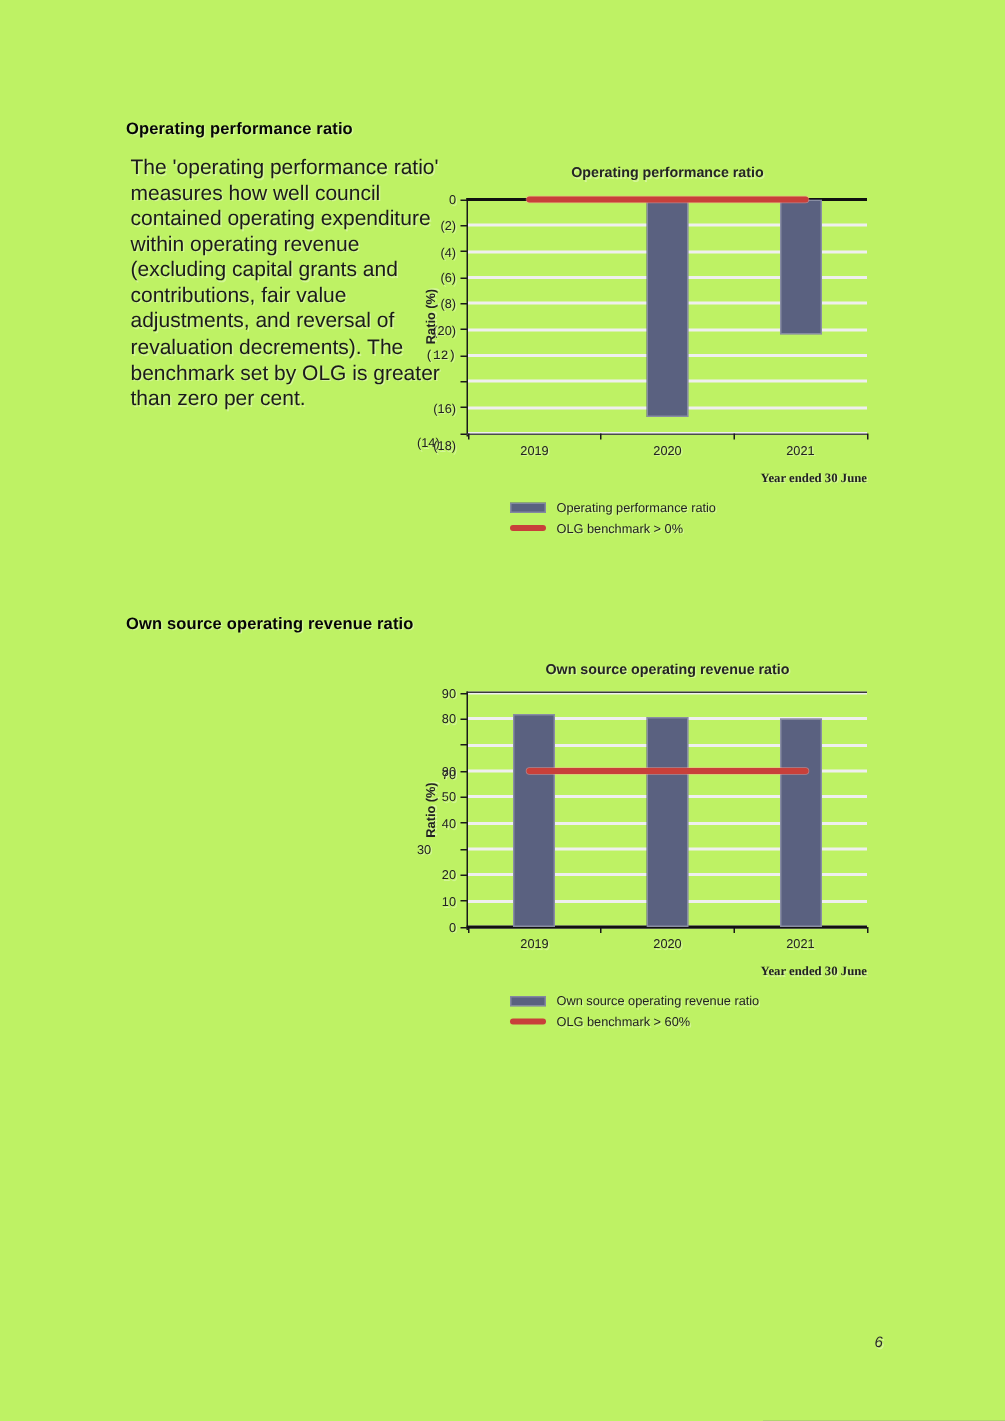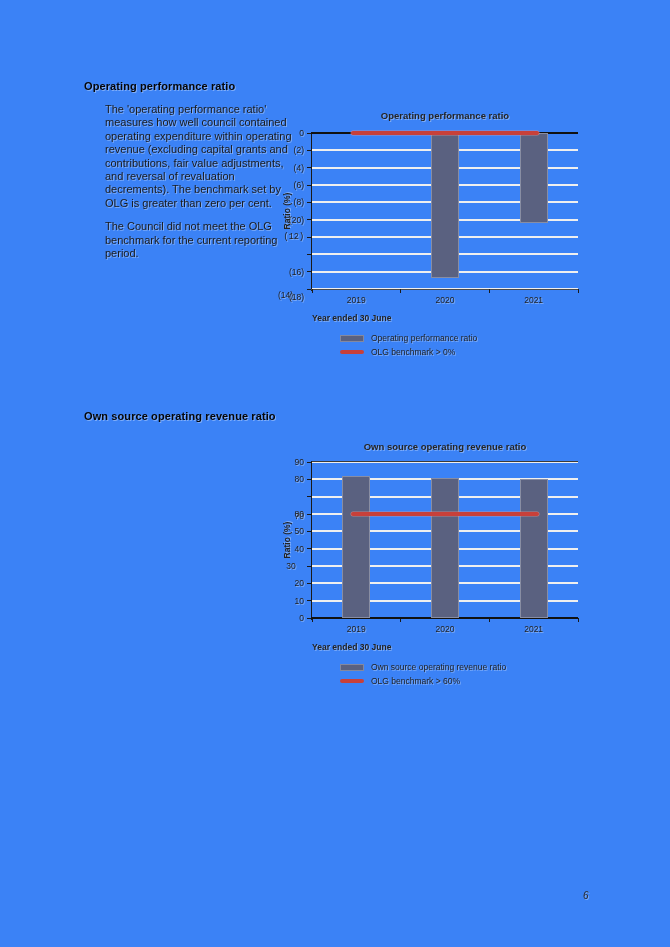--- a/index.html
+++ b/index.html
@@ -1,48 +1,47 @@
 <!DOCTYPE html>
 <html><head>
 <meta charset="utf-8">
 <style>
   html,body{margin:0;padding:0;}
   body{background:#818181;width:670px;height:947px;font-family:"Liberation Sans",sans-serif;}
-  .page{position:relative;width:670px;height:947px;background:#3b82f6;color:#1b1b1b;overflow:hidden;}
+  .page{position:relative;width:670px;height:947px;background:#bef264;color:#1b1b1b;overflow:hidden;}
   .halo{text-shadow:1px 1px 0 rgba(255,255,255,0.35);}
   .text-col{position:absolute;left:84px;width:212px;}
   #section-0{top:80px;}
   #section-1{top:410px;}
   .section-heading{font-size:11px;font-weight:bold;color:#060606;margin:0 0 11px 0;letter-spacing:.1px;}
-  .para{font-size:11px;line-height:1.22;margin:0 0 10px 21px;color:#1b1b1b;}
+  .para{font-size:14px;line-height:1.22;margin:0 0 10px 3px;color:#1b1b1b;}
   .para .doc-link{text-decoration:underline;cursor:pointer;}
   .chart{position:absolute;left:278px;width:348px;height:262px;}
   #chart-0{top:108px;}
   #chart-1{top:440px;}
   .chart .abs{position:absolute;}
   .chart-title{font-weight:bold;font-size:9.5px;color:#242424;text-align:center;}
   .tick-label{font-size:8.5px;color:#222;}
-  .x-axis-title{font-size:8.5px;font-weight:bold;color:#222;text-align:left;}
+  .x-axis-title{font-size:8.5px;font-weight:bold;color:#222;text-align:right;font-family:Liberation Serif, serif;}
   .y-axis-title{font-size:8.5px;font-weight:bold;color:#222;white-space:nowrap;}
   .legend-row{display:flex;align-items:center;gap:7px;}
   .legend-label{font-size:8.5px;color:#222;white-space:nowrap;}
   .page-number{position:absolute;left:583px;top:890px;font-size:10px;font-style:italic;color:#2a2a2a;}
   .gridline{background:#efefef;}
   .bar{box-shadow:inset 0 0 0 1px rgba(255,255,255,0.28);}
 </style>
 </head>
 <body>
 
 <div class="page">
 
   <section class="text-col" id="section-0">
     <h2 class="section-heading halo">Operating performance ratio</h2>
     <div>
         <p class="para halo"><span>The 'operating performance ratio' measures how well council contained operating expenditure within operating revenue (excluding capital grants and contributions, fair value adjustments, and reversal of revaluation decrements). The benchmark set by OLG is greater than zero per cent.</span></p>
-        <p class="para halo"><span>The Council did not meet the OLG benchmark for the current reporting period.</span></p>
       </div>
   </section>
 
   <section class="text-col" id="section-1">
     <h2 class="section-heading halo">Own source operating revenue ratio</h2>
     <div>
       </div>
   </section>
 
   <div class="chart" id="chart-0">
@@ -117,21 +116,21 @@
       <div class="abs" style="left: 29px; top: 73.5px; width: 5px; height: 1px; background: rgb(26, 26, 26);"></div>
       <div class="abs tick-label halo" style="left: 0px; top: 69px; width: 26px; text-align: right;">80</div>
       <div class="abs gridline" style="left: 34px; top: 90.3333px; width: 266px; height: 2px;"></div>
       <div class="abs" style="left: 29px; top: 90.8333px; width: 5px; height: 1px; background: rgb(26, 26, 26);"></div>
       <div class="abs tick-label halo" style="left: 0px; top: 86.3333px; width: 26px; text-align: right;">50</div>
       <div class="abs gridline" style="left: 34px; top: 107.667px; width: 266px; height: 2px;"></div>
       <div class="abs" style="left: 29px; top: 108.167px; width: 5px; height: 1px; background: rgb(26, 26, 26);"></div>
       <div class="abs tick-label halo" style="left: 0px; top: 103.667px; width: 26px; text-align: right;">40</div>
       <div class="abs gridline" style="left: 34px; top: 125px; width: 266px; height: 2px;"></div>
       <div class="abs" style="left: 29px; top: 125.5px; width: 5px; height: 1px; background: rgb(26, 26, 26);"></div>
-      <div class="abs tick-label halo" style="left: 0px; top: 121px; width: 26px; text-align: center;">30</div>
+      <div class="abs tick-label halo" style="left: 0px; top: 121px; width: 26px; text-align: left;">30</div>
       <div class="abs gridline" style="left: 34px; top: 142.333px; width: 266px; height: 2px;"></div>
       <div class="abs" style="left: 29px; top: 142.833px; width: 5px; height: 1px; background: rgb(26, 26, 26);"></div>
       <div class="abs tick-label halo" style="left: 0px; top: 138.333px; width: 26px; text-align: right;">20</div>
       <div class="abs gridline" style="left: 34px; top: 159.667px; width: 266px; height: 2px;"></div>
       <div class="abs" style="left: 29px; top: 160.167px; width: 5px; height: 1px; background: rgb(26, 26, 26);"></div>
       <div class="abs tick-label halo" style="left: 0px; top: 155.667px; width: 26px; text-align: right;">10</div>
       <div class="abs gridline" style="left: 34px; top: 177px; width: 266px; height: 2px;"></div>
       <div class="abs" style="left: 29px; top: 177.5px; width: 5px; height: 1px; background: rgb(26, 26, 26);"></div>
       <div class="abs tick-label halo" style="left: 0px; top: 173px; width: 26px; text-align: right;">0</div>
       <div class="abs" style="left: 33px; top: 20.5px; width: 267px; height: 1.5px; background: rgb(58, 58, 58);"></div>

